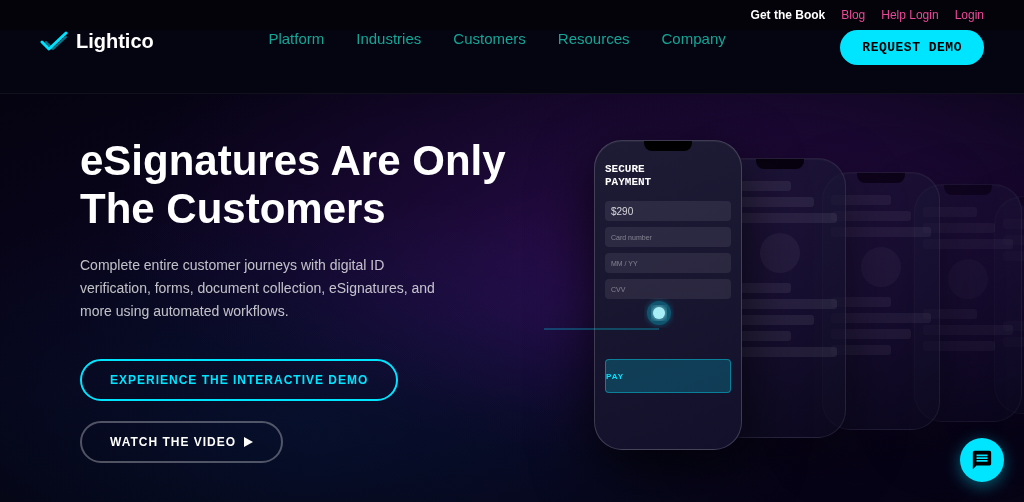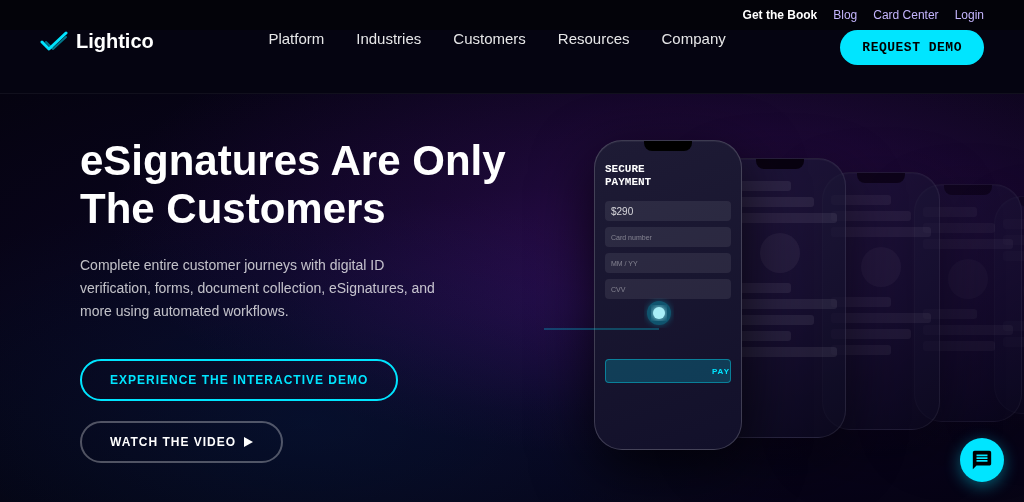--- a/index.html
+++ b/index.html
@@ -18,21 +18,21 @@
       display: flex;
       justify-content: flex-end;
       align-items: center;
       gap: 16px;
       padding: 8px 40px;
       background: rgba(0,0,0,0.4);
       font-size: 12px;
       color: #ccc;
     }
     .utility-bar a {
-      color: #c4b5fd;
+      color: #ec4899;
       text-decoration: none;
       cursor: pointer;
     }
     .utility-bar a.bold {
       font-weight: 700;
       color: #fff;
     }
 
     
     .navbar {
@@ -66,21 +66,21 @@
     }
 
     .nav-links {
       display: flex;
       align-items: center;
       gap: 32px;
       list-style: none;
     }
 
     .nav-links li a {
-      color: #ffffff;
+      color: #14b8a6;
       text-decoration: none;
       font-size: 15px;
       font-weight: 400;
       opacity: 0.9;
       cursor: pointer;
     }
 
     .request-demo-btn {
       background: #00e5ff;
       color: #000;
@@ -263,24 +263,24 @@
 
     .phone-field-value {
       font-size: 10px;
       color: rgba(255,255,255,0.8);
     }
 
     .phone-pay-btn {
       background: rgba(0, 229, 255, 0.2);
       border: 1px solid rgba(0,229,255,0.4);
       border-radius: 4px;
-      height: 24px;
-      display: flex;
-      align-items: center;
-      justify-content: flex-end;
+      height: 34px;
+      display: flex;
+      align-items: center;
+      justify-content: flex-start;
       margin-top: 60px;
     }
 
     .phone-pay-text {
       font-size: 8px;
       color: #00e5ff;
       font-weight: 700;
       letter-spacing: 1px;
     }
 
@@ -376,21 +376,21 @@
       z-index: 20;
       pointer-events: none;
     }
   </style>
 </head>
 <body>
 
 <div class="utility-bar">
   <a class="bold">Get the Book</a>
   <a>Blog</a>
-  <a>Card Center</a>
+  <a>Help Login</a>
   <a>Login</a>
 </div>
 
 <nav class="navbar">
   <div class="logo">
     <span class="logo-icon">
       <svg viewBox="0 0 28 22" fill="none" xmlns="http://www.w3.org/2000/svg">
         <path d="M2 11 L9 18 L26 2" stroke="#00e5ff" stroke-width="3" stroke-linecap="round" stroke-linejoin="round"></path>
         <path d="M6 11 L13 18 L26 6" stroke="#00e5ff" stroke-width="2" stroke-linecap="round" stroke-linejoin="round" opacity="0.5"></path>
       </svg>

